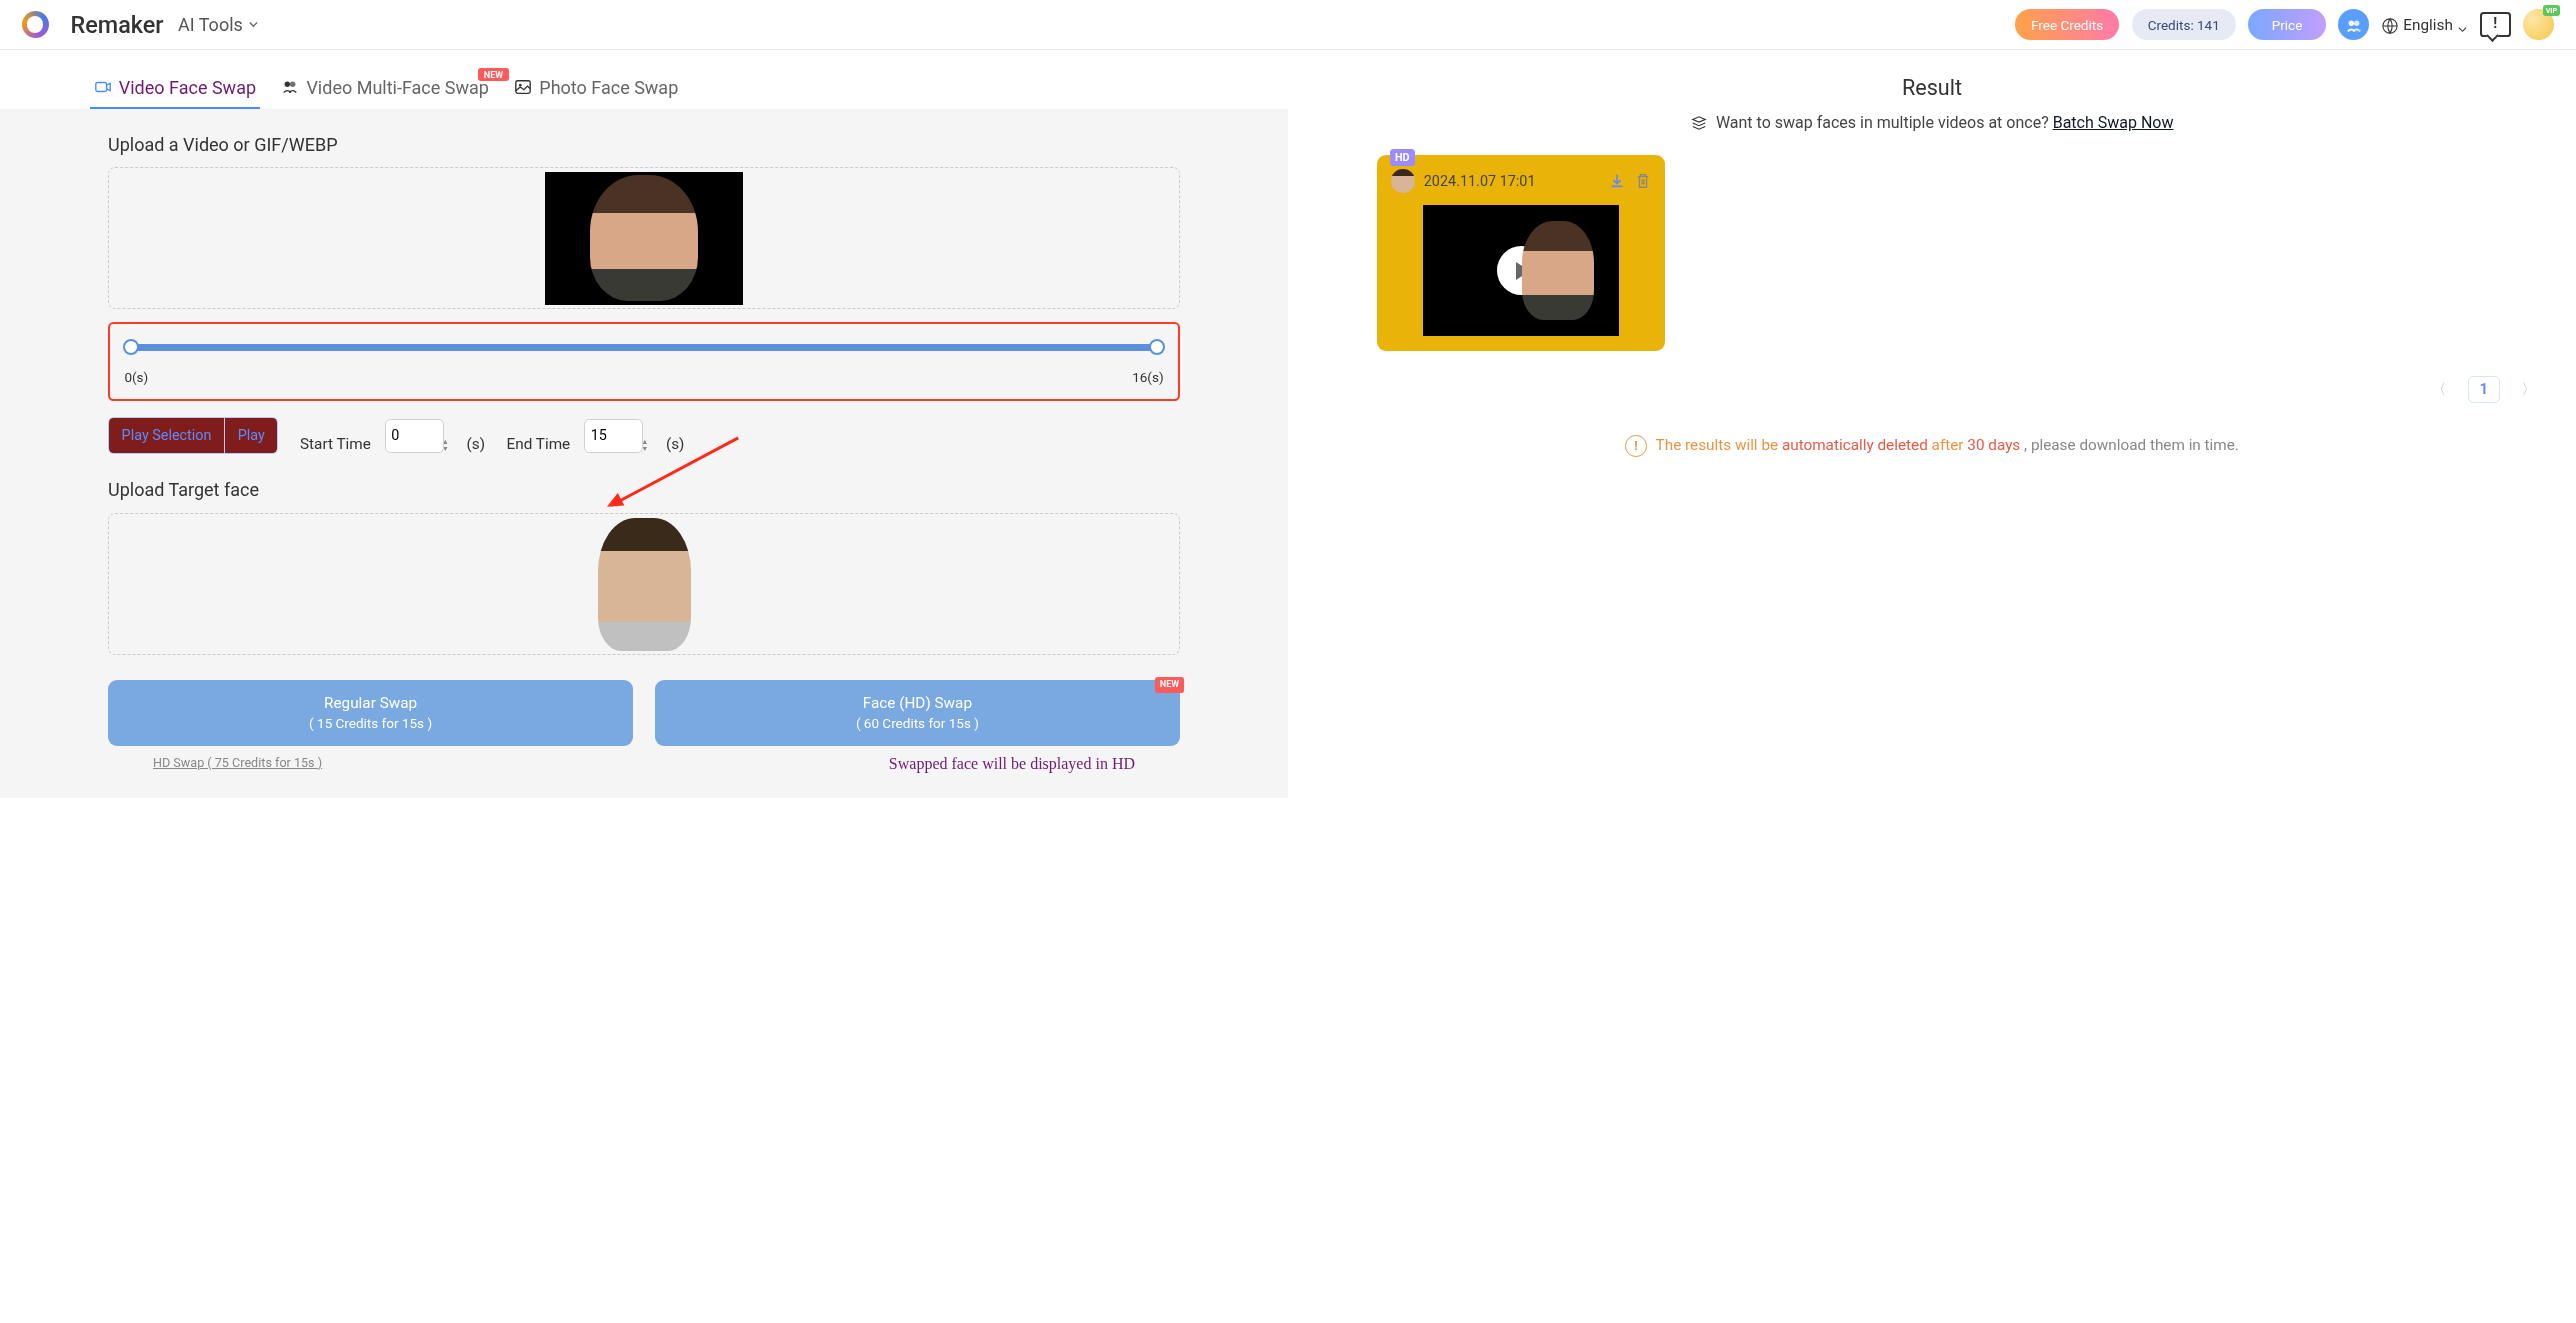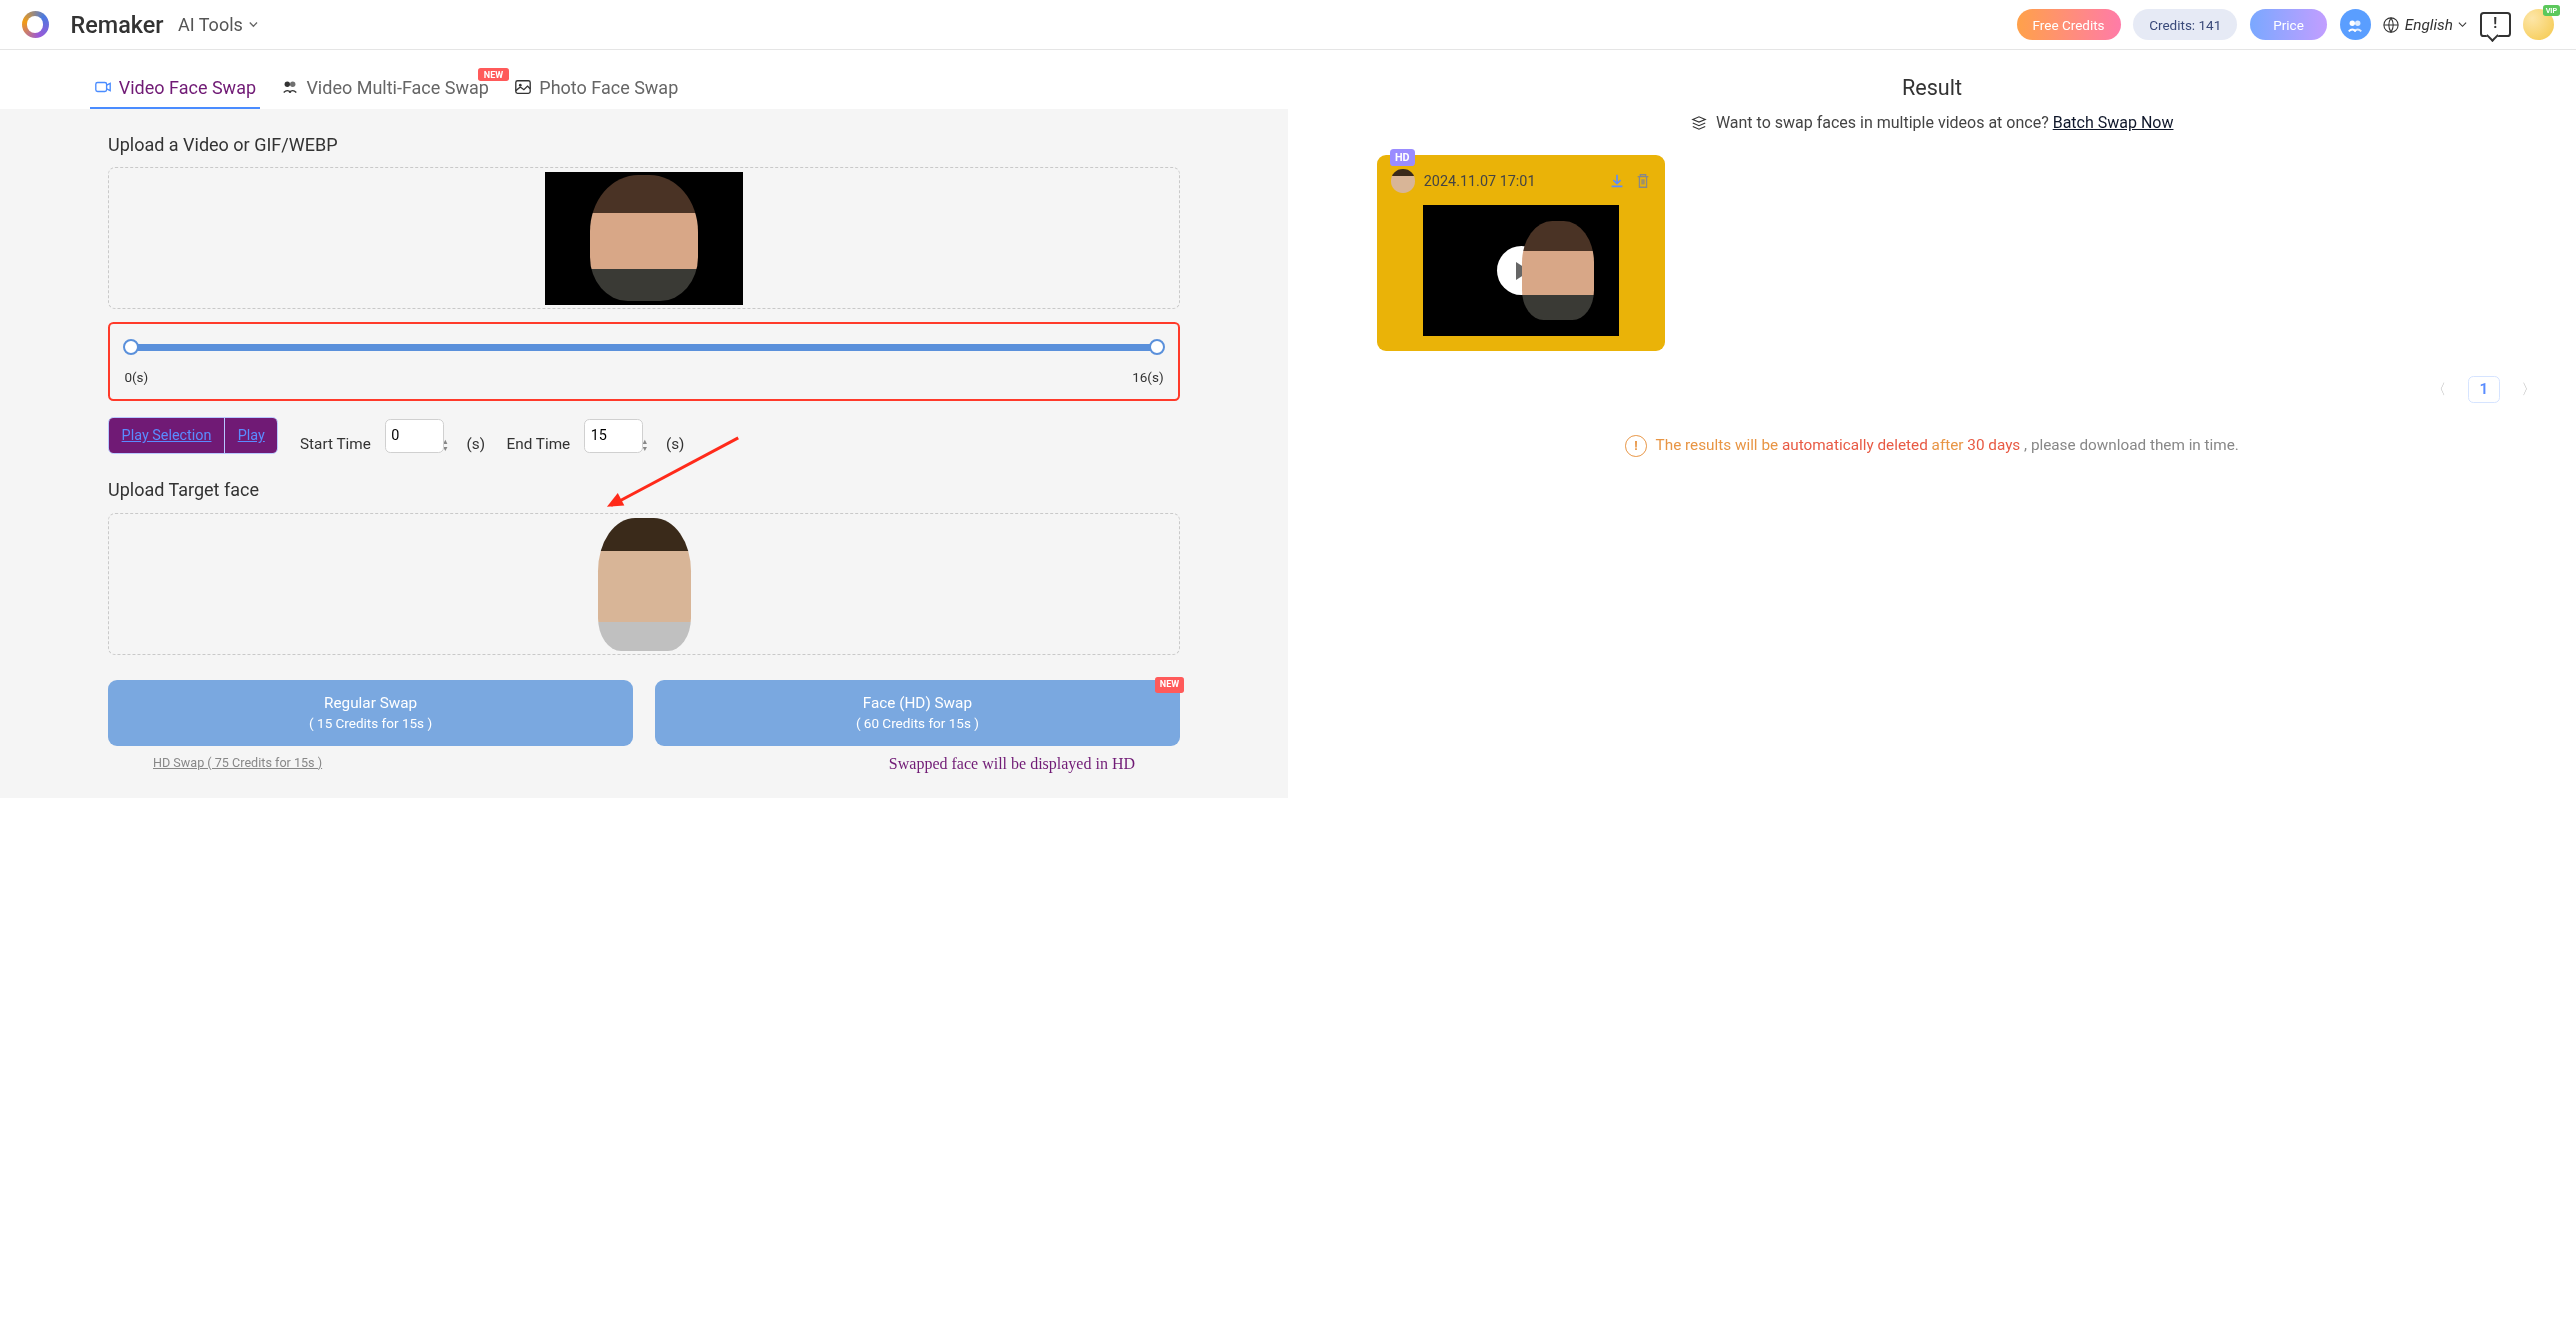--- a/index.html
+++ b/index.html
@@ -9,21 +9,21 @@
 .logo { display: flex; align-items: center; gap: 22px; }
 .logo-icon { width: 27px; height: 27px; border-radius: 50%; background: conic-gradient(from 45deg, #4a7ae0, #9b59d8, #f39c12, #4a7ae0); position: relative; }
 .logo-icon::after { content: ""; position: absolute; inset: 5.4px; background: #fff; border-radius: 50%; }
 .logo-text { font-size: 23.4px; font-weight: 500; color: #333; }
 .ai-tools { display: flex; align-items: center; gap: 5.4px; color: #555; font-size: 18px; cursor: pointer; }
 .header-right { display: flex; align-items: center; gap: 12.6px; }
 .btn-free { background: linear-gradient(90deg, #ffa14a, #ff7ba8); color: #fff; border: none; border-radius: 18px; padding: 7.2px 16px; font-size: 13.5px; cursor: pointer; }
 .btn-credits { background: #e6eaf5; color: #3a4a7a; border: none; border-radius: 18px; padding: 7.2px 16px; font-size: 13.5px; cursor: pointer; }
 .btn-price { background: linear-gradient(90deg, #7aa8ff, #c29eff); color: #fff; border: none; border-radius: 18px; padding: 7.2px 23.4px; font-size: 13.5px; cursor: pointer; }
 .icon-circle { width: 31px; height: 31px; border-radius: 50%; background: #5a9eff; display: flex; align-items: center; justify-content: center; color: #fff; cursor: pointer; }
-.lang { display: flex; align-items: center; gap: 5.4px; color: #333; font-size: 15.3px; cursor: pointer; font-style: italic; }
+.lang { display: flex; align-items: flex-end; gap: 5.4px; color: #333; font-size: 15.3px; cursor: pointer; }
 .feedback-icon { width: 31px; height: 25px; border: 2.2px solid #333; border-radius: 3.6px; position: relative; cursor: pointer; }
 .feedback-icon::after { content: "!"; position: absolute; left: 50%; top: 45%; transform: translate(-50%, -50%); font-weight: bold; }
 .feedback-icon::before { content: ""; position: absolute; bottom: -5.4px; left: 6.3px; width: 7.2px; height: 7.2px; border-left: 2.2px solid #333; border-bottom: 2.2px solid #333; transform: rotate(-45deg); background: #fff; }
 .avatar { width: 31px; height: 31px; border-radius: 50%; background: radial-gradient(circle at 30% 30%, #fde6a8, #f5c84a); position: relative; }
 .vip-badge { position: absolute; top: -3.6px; right: -5.4px; background: #5cc85c; color: #fff; font-size: 7.2px; font-weight: bold; padding: 0.9px 2.7px; border-radius: 2.7px; }
 
 .main { display: flex; }
 .left-panel { width: 50%; background: #f5f5f5; padding: 0; }
 .tabs { display: flex; gap: 18px; padding: 16px 90px 0; background: #fff; }
 .tab { display: flex; align-items: center; gap: 7.2px; padding: 10.8px 3.6px; cursor: pointer; font-size: 18px; color: #666; position: relative; }
@@ -39,21 +39,21 @@
 .face1 { width: 108px; height: 126px; background: linear-gradient(180deg, #4a3325 0%, #4a3325 30%, #d8a787 30%, #d8a787 75%, #3a3a35 75%); border-radius: 45% 45% 35% 35%; }
 
 .slider-area { border: 2.7px solid #ff3a2a; border-radius: 5.4px; padding: 14.4px 9px; margin-top: 12.6px; position: relative; background: #f5f5f5; }
 .slider-track { position: relative; height: 7.2px; margin: 5.4px 7.2px 18px; }
 .slider-bg { position: absolute; left: 0; right: 0; top: 0; height: 7.2px; background: #5a90db; border-radius: 3.6px; }
 .slider-handle { position: absolute; top: -4.5px; width: 16px; height: 16px; border: 2.7px solid #5a90db; background: #fff; border-radius: 50%; cursor: grab; }
 .slider-labels { display: flex; justify-content: space-between; font-size: 13.5px; color: #333; padding: 0 5.4px; }
 
 .time-controls { display: flex; align-items: center; gap: 21.6px; margin-top: 16px; }
 .btn-group { display: flex; border: 0.9px solid #b8c8ff; border-radius: 5.4px; overflow: hidden; }
-.btn-group button { background: #701a75; border: none; padding: 9px 12.6px; color: #5a8cff; font-size: 14.4px; cursor: pointer; text-decoration: underline; }
+.btn-group button { background: #7f1d1d; border: none; padding: 9px 12.6px; color: #5a8cff; font-size: 14.4px; cursor: pointer; }
 .btn-group button:first-child { border-right: 0.9px solid #b8c8ff; }
 .time-field { display: flex; align-items: flex-end; gap: 14px; font-size: 15.3px; color: #333; }
 .num-input { width: 59px; padding: 7.2px 5.4px; border: 0.9px solid #d0d0d0; border-radius: 5.4px; font-size: 14.4px; text-align: left; position: relative; background: #fff; }
 .spinner { display: inline-flex; flex-direction: column; margin-left: -16px; margin-right: 3.6px; }
 .spinner span { font-size: 7.2px; color: #888; line-height: 7.2px; cursor: pointer; }
 
 .face-thumb { width: 93px; height: 133px; background: linear-gradient(180deg, #3a2a1a 0%, #3a2a1a 25%, #d8b597 25%, #d8b597 78%, #c0c0c0 78%); border-radius: 40% 40% 25% 25%; }
 
 .swap-buttons { display: flex; gap: 21.6px; margin-top: 25px; }
 .swap-btn { flex: 1; background: #7aa8e0; color: #fff; border: none; border-radius: 9px; padding: 12.6px; font-size: 15.3px; cursor: pointer; text-align: center; line-height: 1.4; position: relative; }

